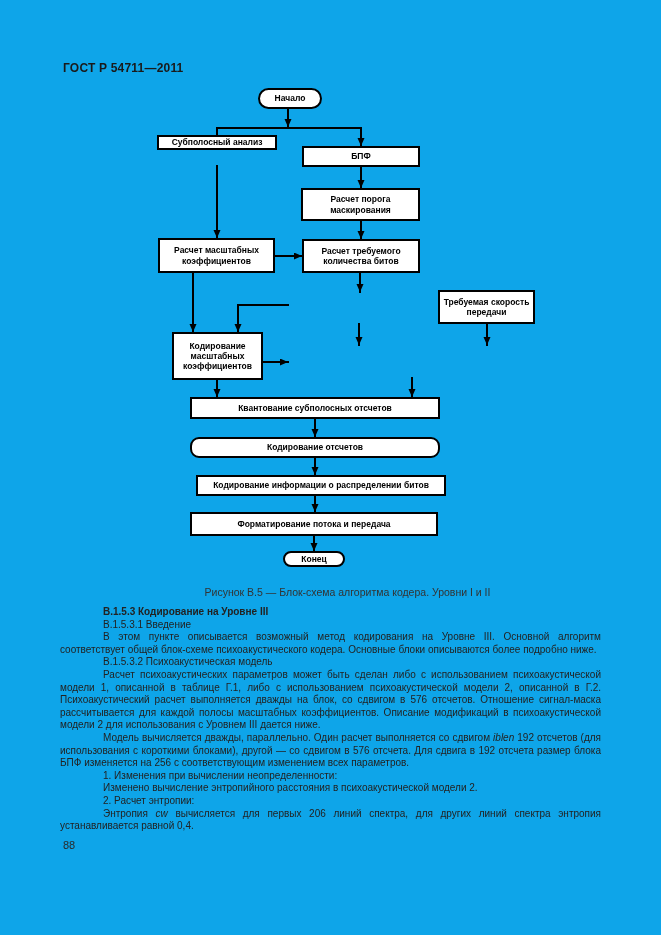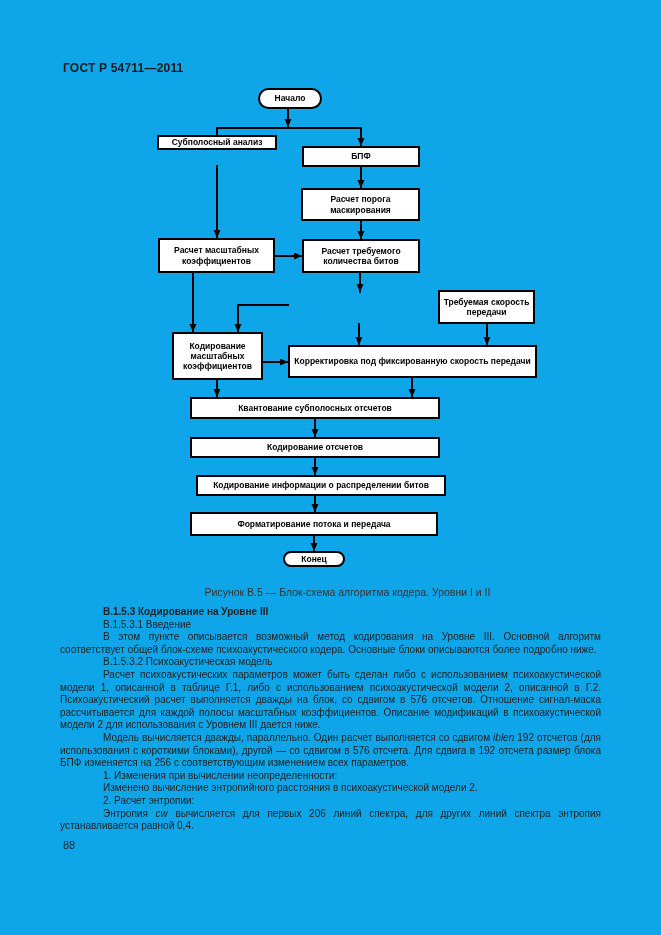--- a/index.html
+++ b/index.html
@@ -24,21 +24,21 @@
   #n-subband      {left:157px;top:135px;width:120px;height:15px;}
   #n-fft          {left:302px;top:146px;width:118px;height:21px;}
   #n-threshold    {left:301px;top:188px;width:119px;height:33px;}
   #n-scalefactors {left:158px;top:238px;width:117px;height:35px;}
   #n-bits         {left:302px;top:239px;width:118px;height:34px;}
   #n-subdet       {left:288px;top:292px;width:142px;height:32px;}
   #n-rate         {left:438px;top:290px;width:97px; height:34px;padding:1px 1px;}
   #n-sfcoding     {left:172px;top:332px;width:91px; height:48px;}
   #n-correction   {left:288px;top:345px;width:249px;height:33px;}
   #n-quant        {left:190px;top:397px;width:250px;height:22px;}
-  #n-samplecoding {left:190px;top:437px;width:250px;height:21px;}
+  #n-samplecoding {left:190px;top:437px;width:250px;height:21px;border-radius:9px;}
   #n-bitalloc     {left:196px;top:475px;width:250px;height:21px;}
   #n-format       {left:190px;top:512px;width:248px;height:24px;}
   #n-end          {left:283px;top:551px;width:62px; height:16px;}
   
   .caption{position:absolute;left:60px;top:586px;width:575px;text-align:center;font-size:10.5px;color:#333;}
   
   .bodytext{position:absolute;left:60px;top:606px;width:541px;font-size:10px;line-height:12.6px;color:#222;}
   .bodytext p{margin:0;text-indent:43px;text-align:justify;}
   .bodytext p.nojust{text-align:left;}
   .b{font-weight:bold;}
@@ -97,21 +97,20 @@
     </svg>
 
     <div class="node oval" id="n-start">Начало</div>
     <div class="node" id="n-subband">Субполосный анализ</div>
     <div class="node" id="n-fft">БПФ</div>
     <div class="node" id="n-threshold">Расчет порога маскирования</div>
     <div class="node" id="n-scalefactors">Расчет масштабных коэффициентов</div>
     <div class="node" id="n-bits">Расчет требуемого количества битов</div>
     <div class="node" id="n-rate">Требуемая скорость передачи</div>
     <div class="node" id="n-sfcoding">Кодирование масштабных коэффициентов</div>
-    <div class="node" id="n-correction">Корректировка под фиксированную скорость передачи</div>
     <div class="node" id="n-quant">Квантование субполосных отсчетов</div>
     <div class="node" id="n-samplecoding">Кодирование отсчетов</div>
     <div class="node" id="n-bitalloc">Кодирование информации о распределении битов</div>
     <div class="node" id="n-format">Форматирование потока и передача</div>
     <div class="node oval" id="n-end">Конец</div>
   </div>
 
   <div class="caption">Рисунок В.5 — Блок-схема алгоритма кодера. Уровни I и II</div>
 
   <div class="bodytext">

